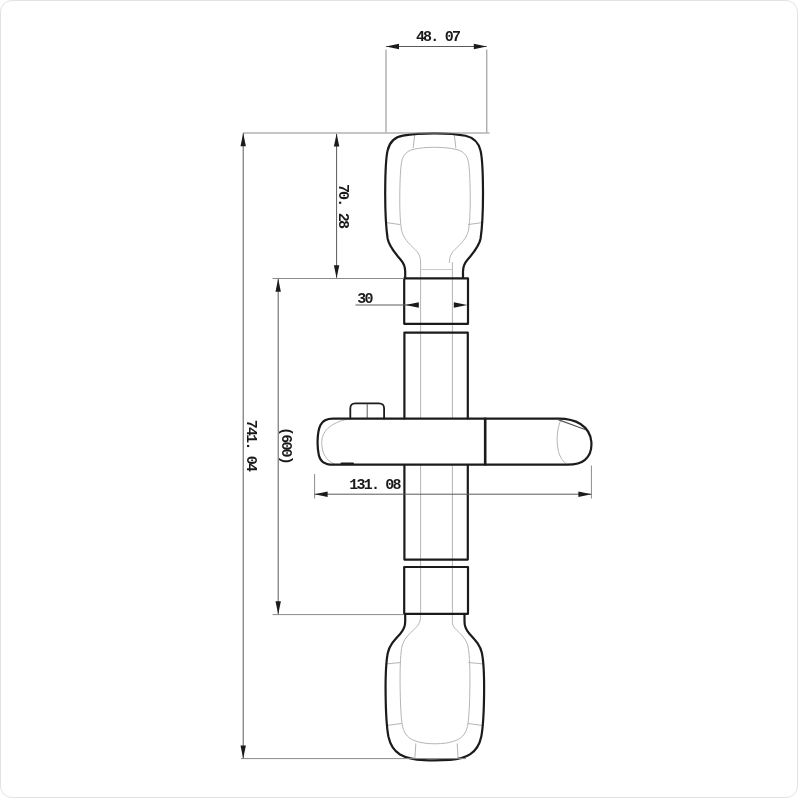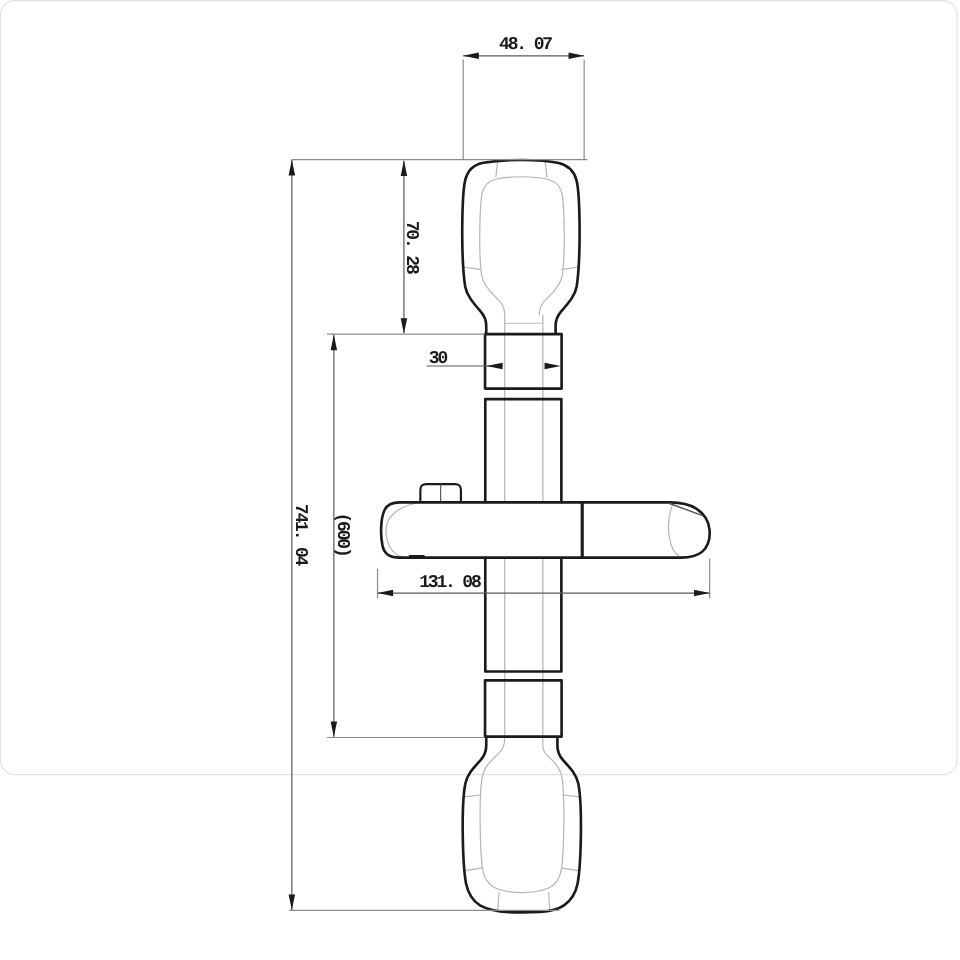--- a/index.html
+++ b/index.html
@@ -1,16 +1,16 @@
 <!DOCTYPE html>
 <html><head>
 <meta charset="utf-8">
 <style>
   html,body{margin:0;padding:0;background:#fff;width:800px;height:800px;overflow:hidden;}
-  .frame{position:absolute;left:0;top:0;width:798px;height:646px;border:1px solid #e2e2e2;border-radius:12px;box-sizing:border-box;background:#ffffff;}
+  .frame{position:absolute;left:0;top:0;width:798px;height:798px;border:1px solid #e2e2e2;border-radius:12px;box-sizing:border-box;background:#ffffff;}
   svg{display:block;}
   .dimtext{font-family:"Liberation Mono","DejaVu Sans Mono",monospace;font-weight:700;font-size:15px;letter-spacing:-1.8px;fill:#1a1a1a;}
   .outline{stroke:#1b1b1b;stroke-width:2.2;fill:none;stroke-linecap:round;stroke-linejoin:round;}
   .outline-med{stroke:#1b1b1b;stroke-width:1.8;fill:none;stroke-linecap:round;stroke-linejoin:round;}
   .thin{stroke:#b5b5b5;stroke-width:1;fill:none;stroke-linecap:round;}
   .thin2{stroke:#c9c9c9;stroke-width:1;fill:none;}
   .dimline{stroke:#5a5a5a;stroke-width:1;fill:none;}
   .extline{stroke:#8c8c8c;stroke-width:1;fill:none;}
   .arrow{fill:#1b1b1b;stroke:none;}
 </style>

